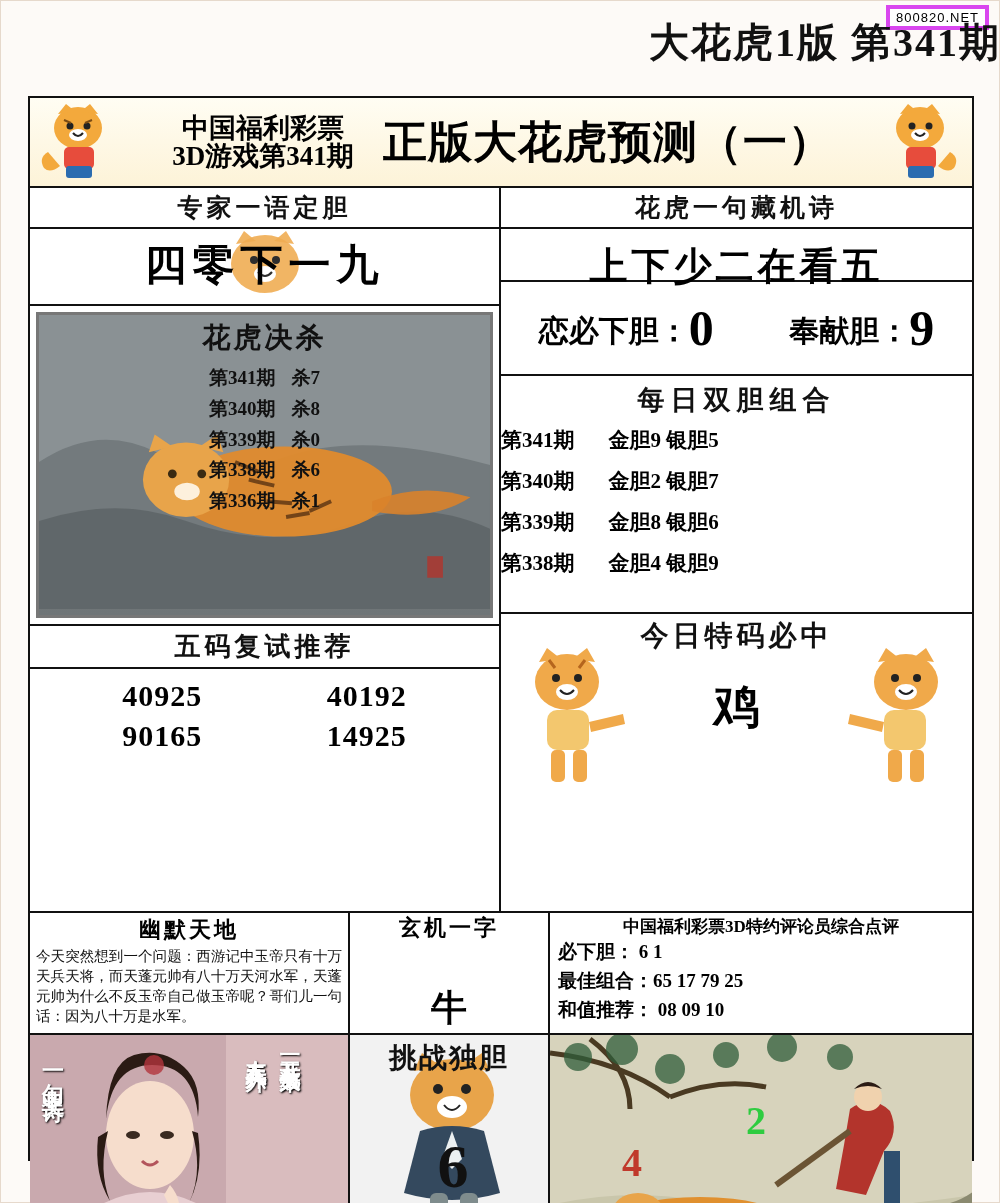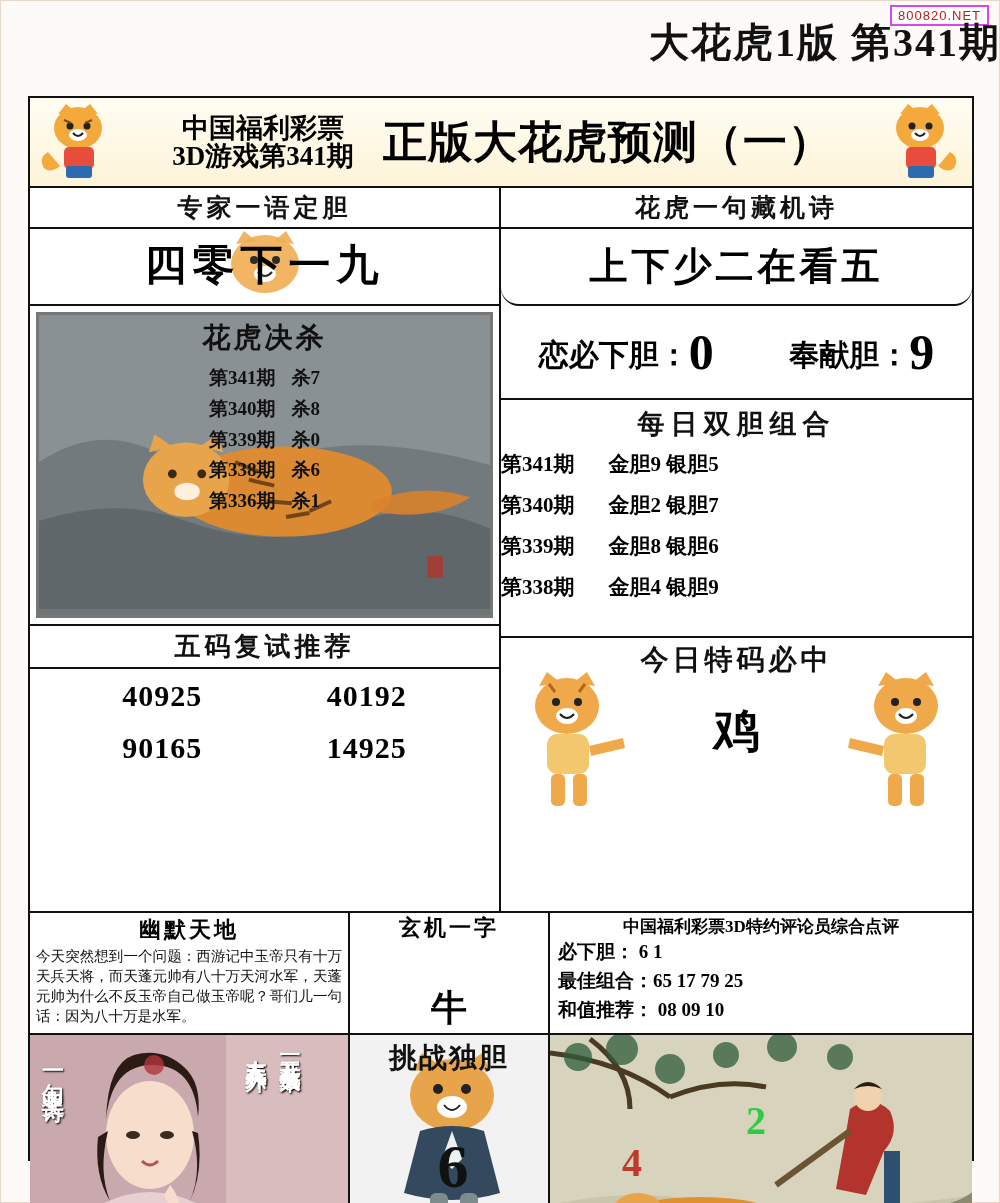--- a/index.html
+++ b/index.html
@@ -12,22 +12,22 @@
   }
   .page{
     position:absolute;inset:0;
     background:#fdfaf7;
     border:1px solid #e6d9cc;
     box-sizing:border-box;
   }
   .watermark{
     position:absolute;top:4px;right:10px;
     font-family:"Liberation Sans", sans-serif;
-    font-size:13px;color:#b91c1c;
-    background:#fff;border:2px solid #d946ef;
+    font-size:13px;color:#000000;
+    background:#fff;border:4px solid #d946ef;
     padding:1px 6px;letter-spacing:1px;
   }
   .page-title{
     position:absolute;top:14px;left:0;width:1000px;
     text-align:right;
     font-size:40px;font-weight:bold;color:#111;
     letter-spacing:2px;
   }
   .sheet{
     position:absolute;top:95px;left:27px;
@@ -97,27 +97,27 @@
     text-align:center;font-size:19px;font-weight:bold;color:#111;
     line-height:1.62;
   }
   .kill-row .k{margin-left:16px;}
   .kill-art{position:absolute;inset:0;z-index:1;}
   
   .five{height:150px;}
   .five .cap{border-bottom:2px solid #111;font-size:26px;}
   .five-grid{
     display:grid;grid-template-columns:1fr 1fr;
-    row-gap:18px;padding:10px 30px 0 30px;
+    row-gap:6px;padding:10px 30px 0 30px;
   }
   .five-grid div{
     font-size:30px;font-weight:bold;text-align:center;letter-spacing:1px;
   }
   
-  .poem{height:118px;border-radius:18px;}
+  .poem{height:94px;}
   .poem .cap{border-bottom:2px solid #111;}
   .poem .line{
     text-align:center;font-size:38px;font-weight:bold;
     padding-top:12px;letter-spacing:4px;
   }
   .dan2{height:94px;display:flex;align-items:center;justify-content:space-around;}
   .dan2 .item{font-size:30px;font-weight:bold;white-space:nowrap;}
   .dan2 .big{font-size:50px;font-weight:bold;vertical-align:-4px;}
   .combo{height:238px;}
   .combo .cap{font-size:27px;letter-spacing:6px;padding:6px 0 2px;}

